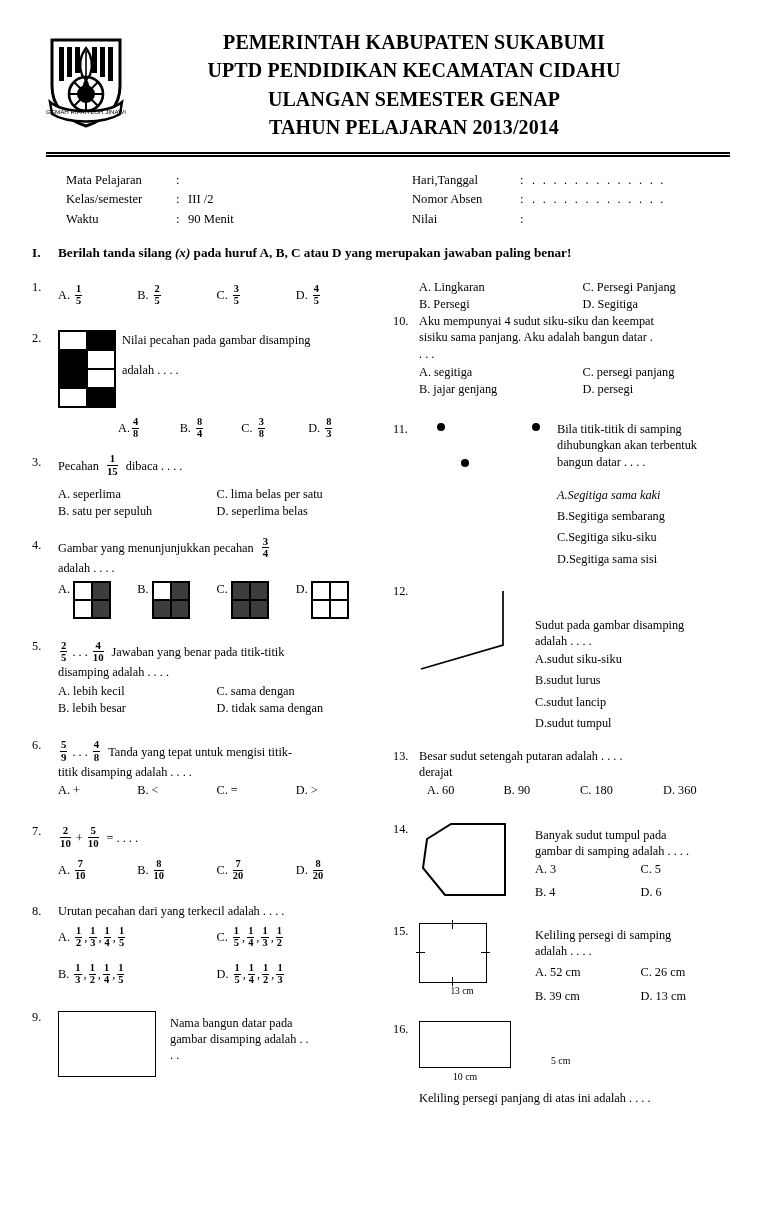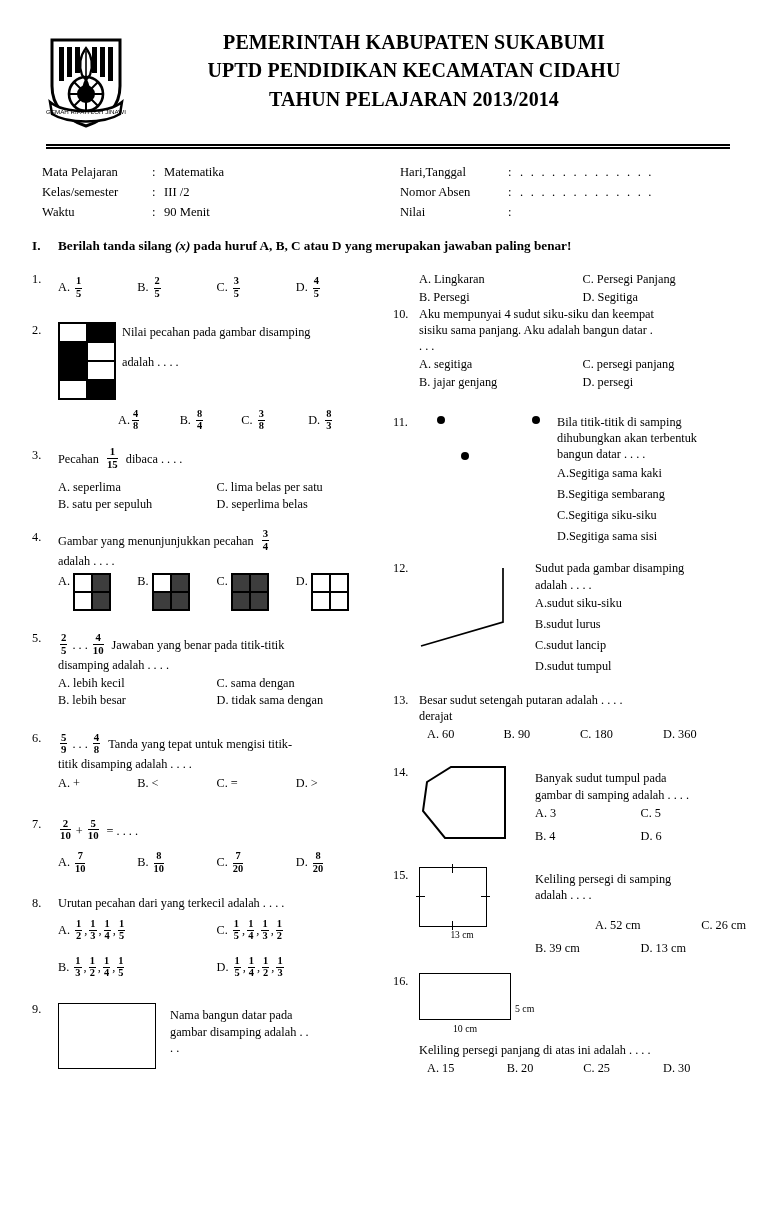--- a/index.html
+++ b/index.html
@@ -27,21 +27,21 @@
     letter-spacing: 0.1px;
     line-height: 1.42;
     white-space: nowrap;
   }
 
   .rule { margin: 10px 38px 0 46px; border: 0; height: 5px;
           border-top: 2px solid #000; border-bottom: 2px solid #000;
           background: #fff; }
 
   
-  .info { display: flex; padding: 14px 30px 0 42px; }
+  .info { display: flex; padding: 14px 30px 0 66px; }
   .info-col { flex: 0 0 50%; }
   .info-col.right { padding-left: 10px; }
   .info-row { display: flex; line-height: 1.58; font-size: 12.6px; }
   .info-label { width: 110px; flex: 0 0 110px; }
   .info-label.r { width: 108px; flex: 0 0 108px; }
   .info-sep { width: 12px; flex: 0 0 12px; }
   .info-val { flex: 1; }
   .dotline { letter-spacing: 2.2px; }
 
   
@@ -146,32 +146,32 @@
         <circle cx="42" cy="60" r="17" fill="none" stroke="#000000" stroke-width="2.6"></circle>
         <path d="M25 60 H59 M42 43 V77 M30 48 L54 72 M54 48 L30 72" stroke="#000000" stroke-width="2"></path>
         <circle cx="42" cy="60" r="9" fill="#000000"></circle>
         <path d="M6 68 C20 80 64 80 78 68 L76 80 C60 90 24 90 8 80 Z" fill="#ffffff" stroke="#000000" stroke-width="2.4"></path>
         <text x="42" y="80" font-family="'Liberation Sans', sans-serif" font-size="6.2" text-anchor="middle" fill="#000000">GEMAH RIPAH LOH JINAWI</text>
       </svg>
     </div>
     <div class="header-text">
       <div class="line">PEMERINTAH KABUPATEN SUKABUMI</div>
       <div class="line">UPTD PENDIDIKAN KECAMATAN CIDAHU</div>
+      <div class="line">ULANGAN SEMESTER GENAP</div>
       <div class="line">TAHUN PELAJARAN 2013/2014</div>
     </div>
   </div>
 
   <hr class="rule">
 
   <div class="info">
     <div class="info-col left">
       <div class="info-row">
         <span class="info-label">Mata Pelajaran</span>
         <span class="info-sep">:</span>
-        <span class="info-val">Matematika</span>
       </div>
       <div class="info-row">
         <span class="info-label">Kelas/semester</span>
         <span class="info-sep">:</span>
         <span class="info-val">III /2</span>
       </div>
       <div class="info-row">
         <span class="info-label">Waktu</span>
         <span class="info-sep">:</span>
         <span class="info-val">90 Menit</span>
@@ -669,21 +669,21 @@
               <div class="dots">
                 <span class="dot" style="left:0px;top:2px;"></span>
                 <span class="dot" style="left:95px;top:2px;"></span>
                 <span class="dot" style="left:24px;top:38px;"></span>
               </div>
             </div>
             <div style="flex:1;">
               <div>Bila titik-titik di samping</div>
               <div>dihubungkan akan terbentuk</div>
               <div>bangun datar . . . .</div>
-              <div style="margin-top:2px;">
+              <div style="margin-top:17px;font-style:italic;">
                 <span>A.</span><span>Segitiga sama kaki</span>
               </div>
               <div style="margin-top:5px;">
                 <span>B.</span><span>Segitiga sembarang</span>
               </div>
               <div style="margin-top:5px;">
                 <span>C.</span><span>Segitiga siku-siku</span>
               </div>
               <div style="margin-top:5px;">
                 <span>D.</span><span>Segitiga sama sisi</span>
@@ -695,21 +695,21 @@
 
       <div class="q" style="margin-top:16px;">
         <span class="num" style="flex:0 0 22px;">12.</span>
         <div class="body">
           <div style="display:flex;">
             <div style="flex:0 0 120px;">
               <svg class="angle-fig" viewBox="0 0 110 90">
                 <polyline points="88,8 88,62 6,86" fill="none" stroke="#000000" stroke-width="1.7"></polyline>
               </svg>
             </div>
-            <div style="flex:1;">
+            <div style="flex:1;margin-top:34px;">
               <div>Sudut pada gambar disamping</div>
               <div>adalah . . . .</div>
               <div style="margin-top:2px;">
                 <span>A.</span><span>sudut siku-siku</span>
               </div>
               <div style="margin-top:5px;">
                 <span>B.</span><span>sudut lurus</span>
               </div>
               <div style="margin-top:5px;">
                 <span>C.</span><span>sudut lancip</span>
@@ -796,21 +796,21 @@
                   <span class="tick h" style="left:32px;bottom:-4px;"></span>
                   <span class="tick v" style="top:28px;left:-4px;"></span>
                   <span class="tick v" style="top:28px;right:-4px;"></span>
                 </div>
                 <div class="cmlabel">13 cm</div>
               </div>
             </div>
             <div style="flex:1;padding-top:4px;">
               <div>Keliling persegi di samping</div>
               <div>adalah . . . .</div>
-              <div class="opt-row opt-2" style="margin-top:14px;text-align:right;">
+              <div class="opt-row opt-2" style="margin-top:5px;">
                 <div>
                   <span>A.</span>
                   <span>52 cm</span>
                 </div>
                 <div>
                   <span>C.</span>
                   <span>26 cm</span>
                 </div>
               </div>
               <div class="opt-row opt-2" style="margin-top:7px;">
@@ -824,42 +824,24 @@
                 </div>
               </div>
             </div>
           </div>
         </div>
       </div>
 
       <div class="q" style="margin-top:17px;">
         <span class="num" style="flex:0 0 26px;">16.</span>
         <div class="body">
-          <div style="display:flex;align-items:center;">
+          <div style="display:flex;align-items:flex-end;gap:36px;">
             <div class="rect16"></div>
             <div style="padding-left:4px;padding-top:26px;font-size:9.8px;">5 cm</div>
           </div>
           <div style="width:92px;text-align:center;font-size:9.8px;margin-top:3px;">10 cm</div>
           <div style="margin-top:6px;">Keliling persegi panjang di atas ini adalah . . . .</div>
-          <div class="opt-row" style="margin-top:1px;padding-left:8px;">
-            <div style="width:25%">
-              <span>A.</span>
-              <span>15</span>
-            </div>
-            <div style="width:24%">
-              <span>B.</span>
-              <span>20</span>
-            </div>
-            <div style="width:25%">
-              <span>C.</span>
-              <span>25</span>
-            </div>
-            <div style="width:26%">
-              <span>D.</span>
-              <span>30</span>
-            </div>
-          </div>
         </div>
       </div>
 
     </div>
   </div>
 </div>
 
 </body></html>

